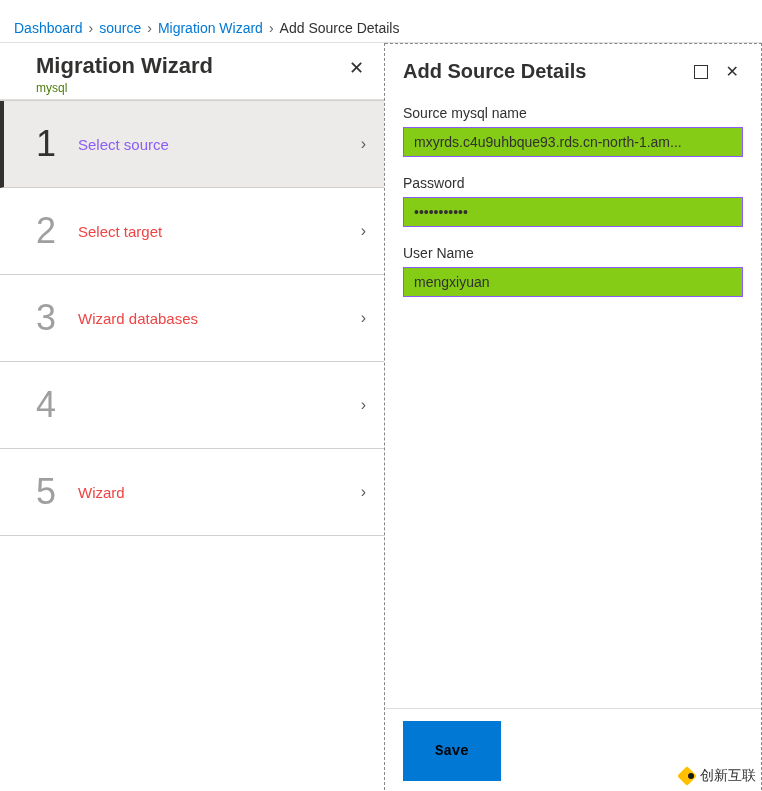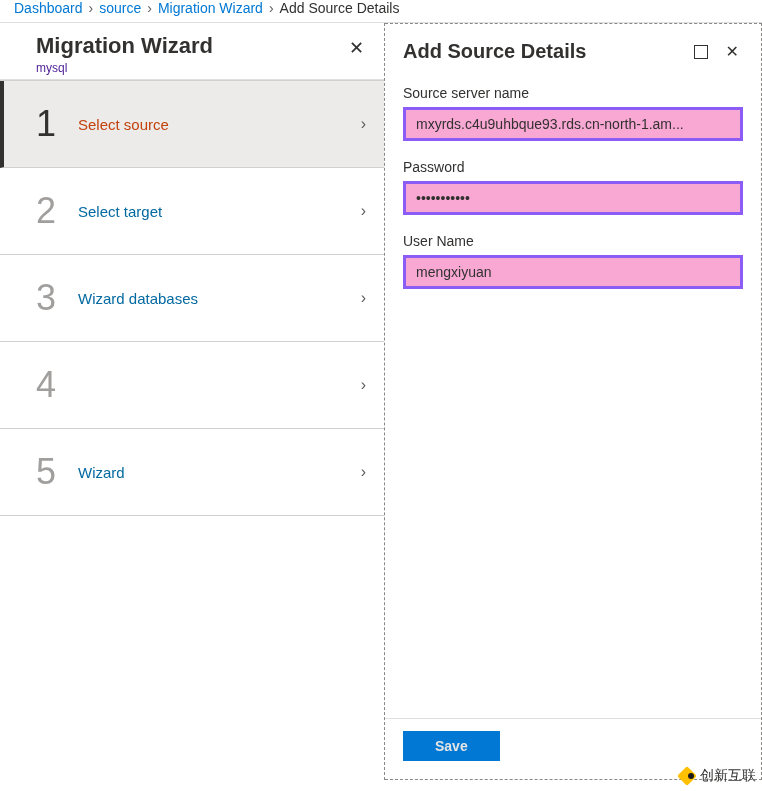--- a/index.html
+++ b/index.html
@@ -1,53 +1,53 @@
 <!DOCTYPE html>
 <html><head>
   <meta charset="utf-8">
   <style>
     * { box-sizing: border-box; margin: 0; padding: 0; font-family: "Segoe UI", Arial, sans-serif; }
     body { width: 762px; height: 791px; background: #fff; color: #323130; font-size: 14px; overflow: hidden; position: relative; }
     
-    .breadcrumb { padding: 0 14px 6px; display: flex; align-items: center; gap: 6px; border-bottom: 1px solid #e1dfdd; }
+    .breadcrumb { padding: 20px 14px 6px; display: flex; align-items: center; gap: 6px; border-bottom: 1px solid #e1dfdd; }
     .breadcrumb a { color: #0078d4; text-decoration: none; cursor: pointer; }
     .breadcrumb .sep { color: #605e5c; }
     .breadcrumb .current { color: #323130; }
     
     .main { display: flex; height: calc(100% - 34px); }
     
     .left { width: 385px; border-right: 1px dashed #8a8886; position: relative; }
     .left-header { display: flex; justify-content: space-between; align-items: flex-start; padding: 10px 16px 4px 36px; border-bottom: 1px solid #e1dfdd; }
     .left-title { font-size: 22px; font-weight: 600; color: #323130; }
-    .left-sub { font-size: 12px; color: #4c1d95; margin-top: 2px; }
+    .left-sub { font-size: 12px; color: #4d7c0f; margin-top: 2px; }
     .close-x { font-size: 18px; cursor: pointer; padding: 4px; color: #323130; font-weight: 300; }
     
     .steps { border-top: 1px solid #d2d0ce; }
     .step { display: flex; align-items: center; justify-content: space-between; padding: 22px 18px 22px 36px; border-bottom: 1px solid #d2d0ce; cursor: pointer; }
     .step.active { background: #edebe9; border-left: 4px solid #323130; padding-left: 32px; }
     .step-left { display: flex; align-items: center; gap: 18px; }
     .step-num { font-size: 36px; font-weight: 300; color: #a19f9d; min-width: 24px; }
     .step.active .step-num { color: #323130; }
-    .step-label { font-size: 15px; color: #0369a1; }
-    .step.active .step-label { color: #c2410c; font-weight: 400; text-align: right; }
+    .step-label { font-size: 15px; color: #ef4444; }
+    .step.active .step-label { color: #8b5cf6; font-weight: 400; text-align: right; }
     .chevron { color: #605e5c; font-size: 16px; }
     
     .right { flex: 1; display: flex; flex-direction: column; border-top: 1px dashed #8a8886; border-right: 1px dashed #8a8886; border-bottom: 1px dashed #8a8886; position: relative; }
     .right-header { display: flex; justify-content: space-between; align-items: center; padding: 14px 18px 20px; }
     .right-title { font-size: 20px; font-weight: 600; }
     .right-icons { display: flex; gap: 14px; align-items: center; }
     .icon-sq { width: 14px; height: 14px; border: 1.5px solid #323130; cursor: pointer; }
     
     .form { padding: 0 18px; flex: 1; }
     .field { margin-bottom: 18px; }
     .field label { display: block; font-size: 14px; color: #323130; margin-bottom: 6px; font-weight: 400; }
-    .field input { width: 100%; padding: 6px 10px; border: 3px solid #8b5cf6; font-size: 14px; color: #323130; outline: none; background: #f9a8d4; }
+    .field input { width: 100%; padding: 6px 10px; border: 1px solid #8b5cf6; font-size: 14px; color: #323130; outline: none; background: #84cc16; }
     
     .footer { padding: 12px 18px 18px; border-top: 1px solid #e1dfdd; }
-    .save-btn { background: #0078d4; color: #e5e5e5; border: none; padding: 7px 32px; font-size: 14px; cursor: pointer; font-weight: 600; }
+    .save-btn { background: #0078d4; color: #000000; border: none; padding: 22px 32px; font-size: 14px; cursor: pointer; font-weight: 600; font-family: Liberation Mono, monospace; }
     
     .watermark { position: absolute; bottom: 4px; right: 6px; display: flex; align-items: center; gap: 2px; font-size: 14px; color: #323130; z-index: 10; }
     .wm-icon { width: 22px; height: 22px; position: relative; }
     .wm-icon::before { content: ""; position: absolute; width: 14px; height: 14px; background: #ffc000; transform: rotate(45deg); top: 4px; left: 4px; border-radius: 2px; }
     .wm-icon::after { content: ""; position: absolute; width: 6px; height: 6px; background: #1a1a1a; border-radius: 50%; top: 8px; left: 12px; }
   </style>
 </head>
 <body>
 
 <div class="breadcrumb">
@@ -110,21 +110,21 @@
   <div class="right">
     <div class="right-header">
       <div class="right-title">Add Source Details</div>
       <div class="right-icons">
         <div class="icon-sq"></div>
         <div class="close-x" style="font-size:16px;">✕</div>
       </div>
     </div>
     <div class="form">
       <div class="field">
-        <label>Source server name</label>
+        <label>Source mysql name</label>
         <input type="text" value="mxyrds.c4u9uhbque93.rds.cn-north-1.am..." style="">
       </div>
       <div class="field">
         <label>Password</label>
         <input type="text" value="•••••••••••" style="">
       </div>
       <div class="field">
         <label>User Name</label>
         <input type="text" value="mengxiyuan" style="">
       </div>

